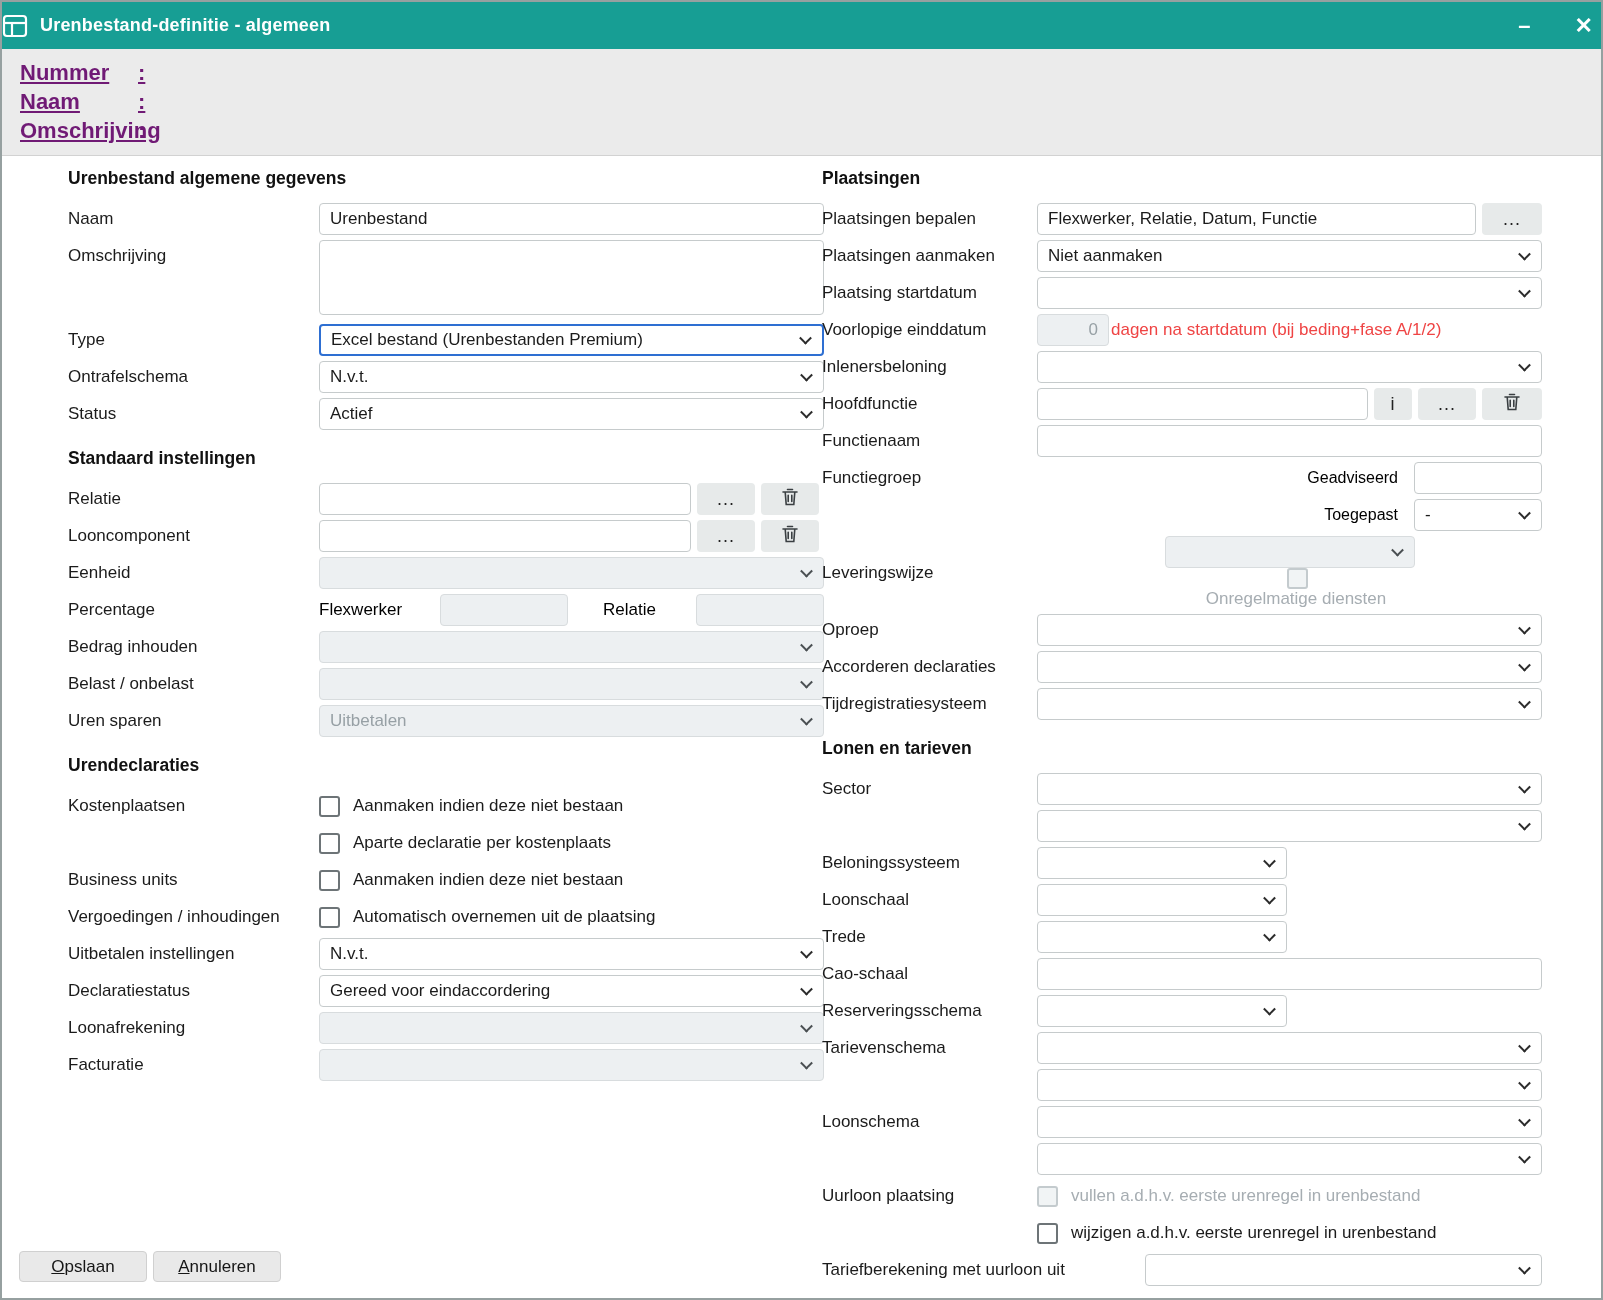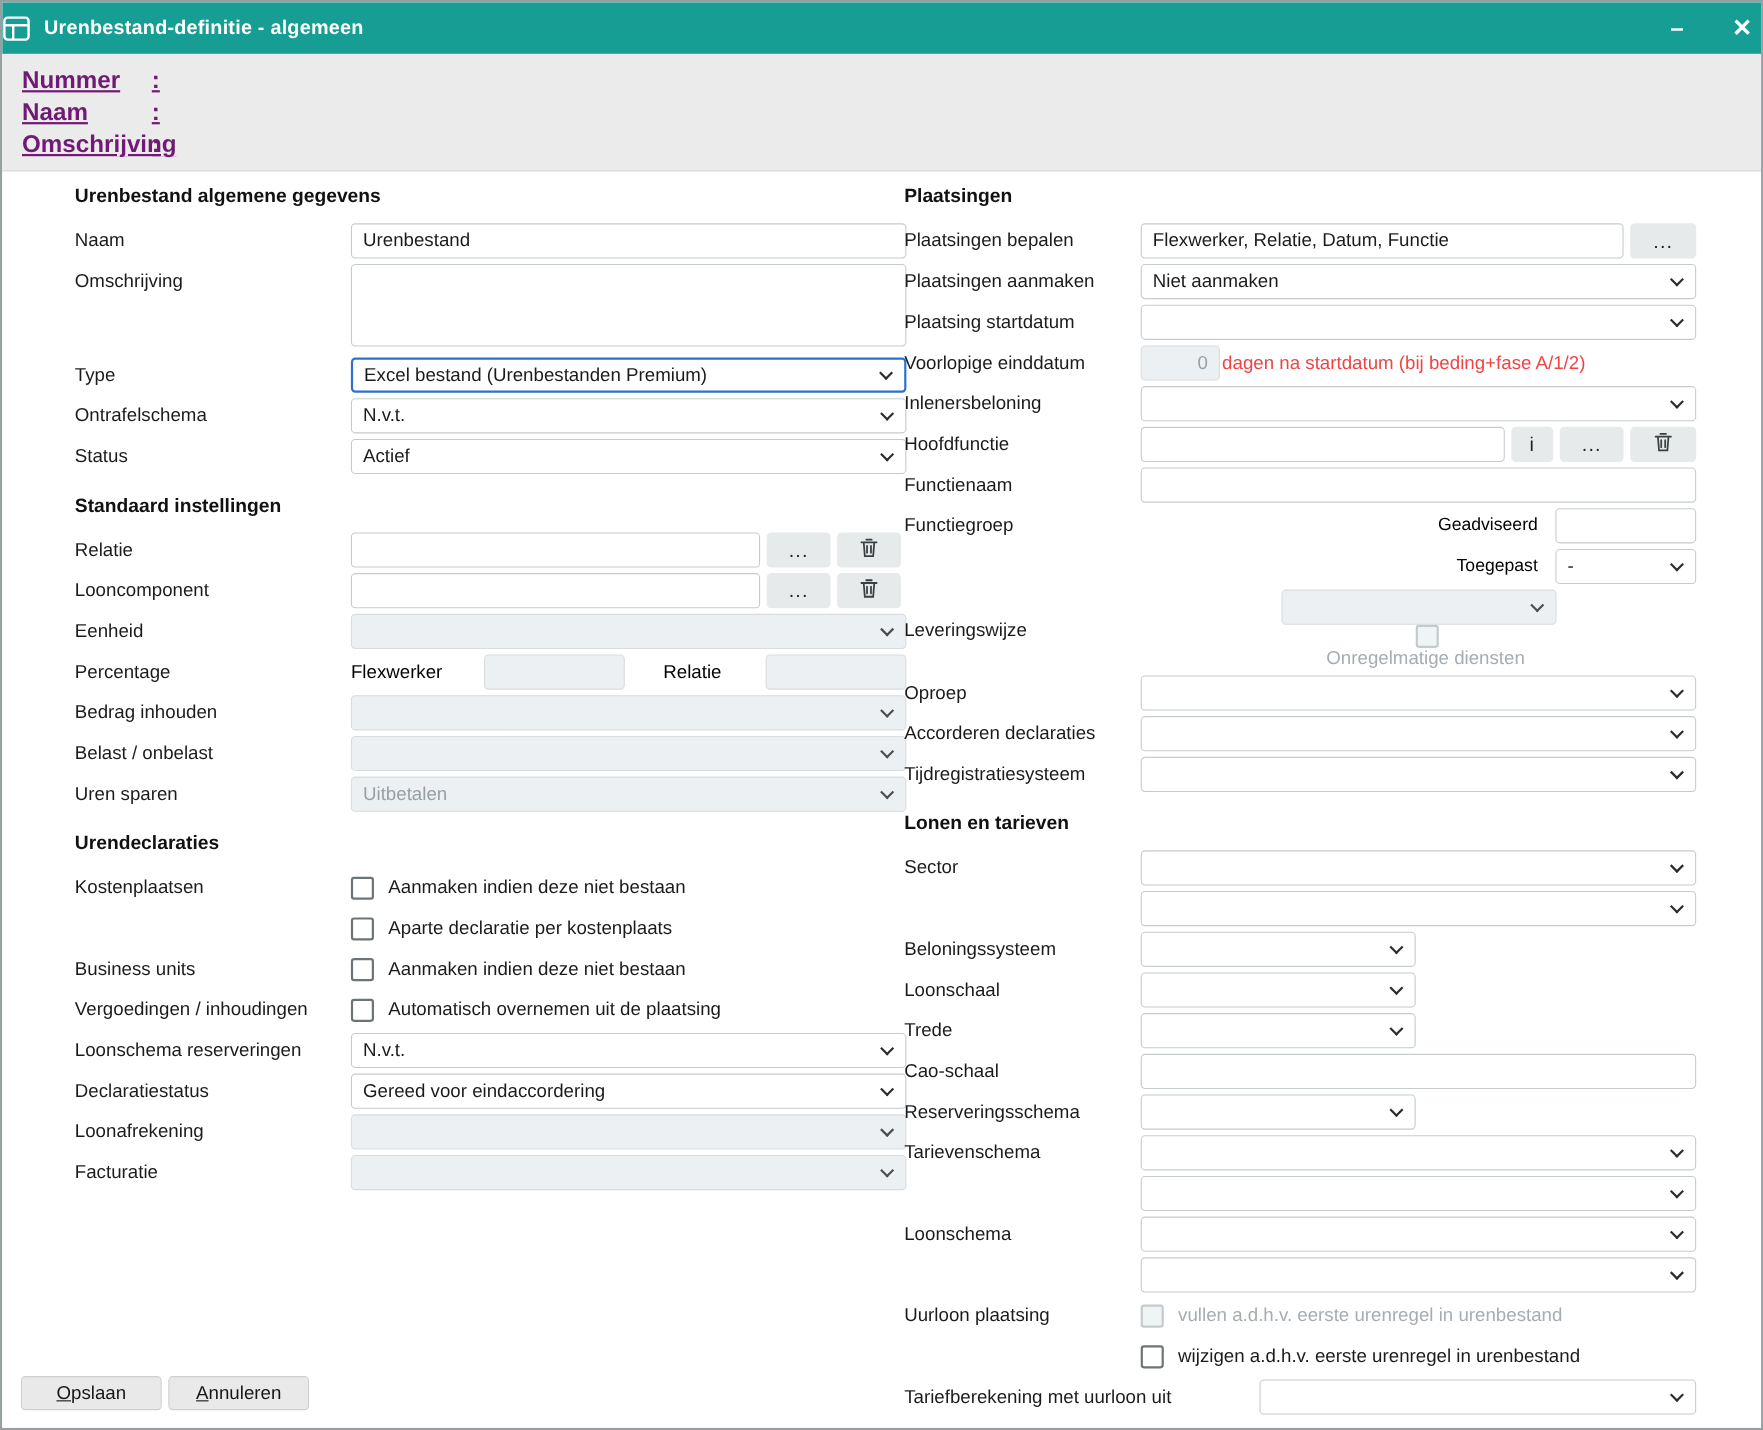--- a/index.html
+++ b/index.html
@@ -299,21 +299,21 @@
         <span class="lbl-l">Vergoedingen / inhoudingen</span>
         <div class="ctl">
           <div class="cb-row mb0">
             <span class="cb"></span>
             <span class="cb-label">Automatisch overnemen uit de plaatsing</span>
           </div>
         </div>
       </div>
 
       <div class="row">
-        <span class="lbl-l">Loonschema reserveringen</span>
+        <span class="lbl-l">Uitbetalen instellingen</span>
         <div class="ctl">
           <div class="sel">
             <span>N.v.t.</span>
             <span class="chev"></span>
           </div>
         </div>
       </div>
 
       <div class="row">
         <span class="lbl-l">Declaratiestatus</span>

